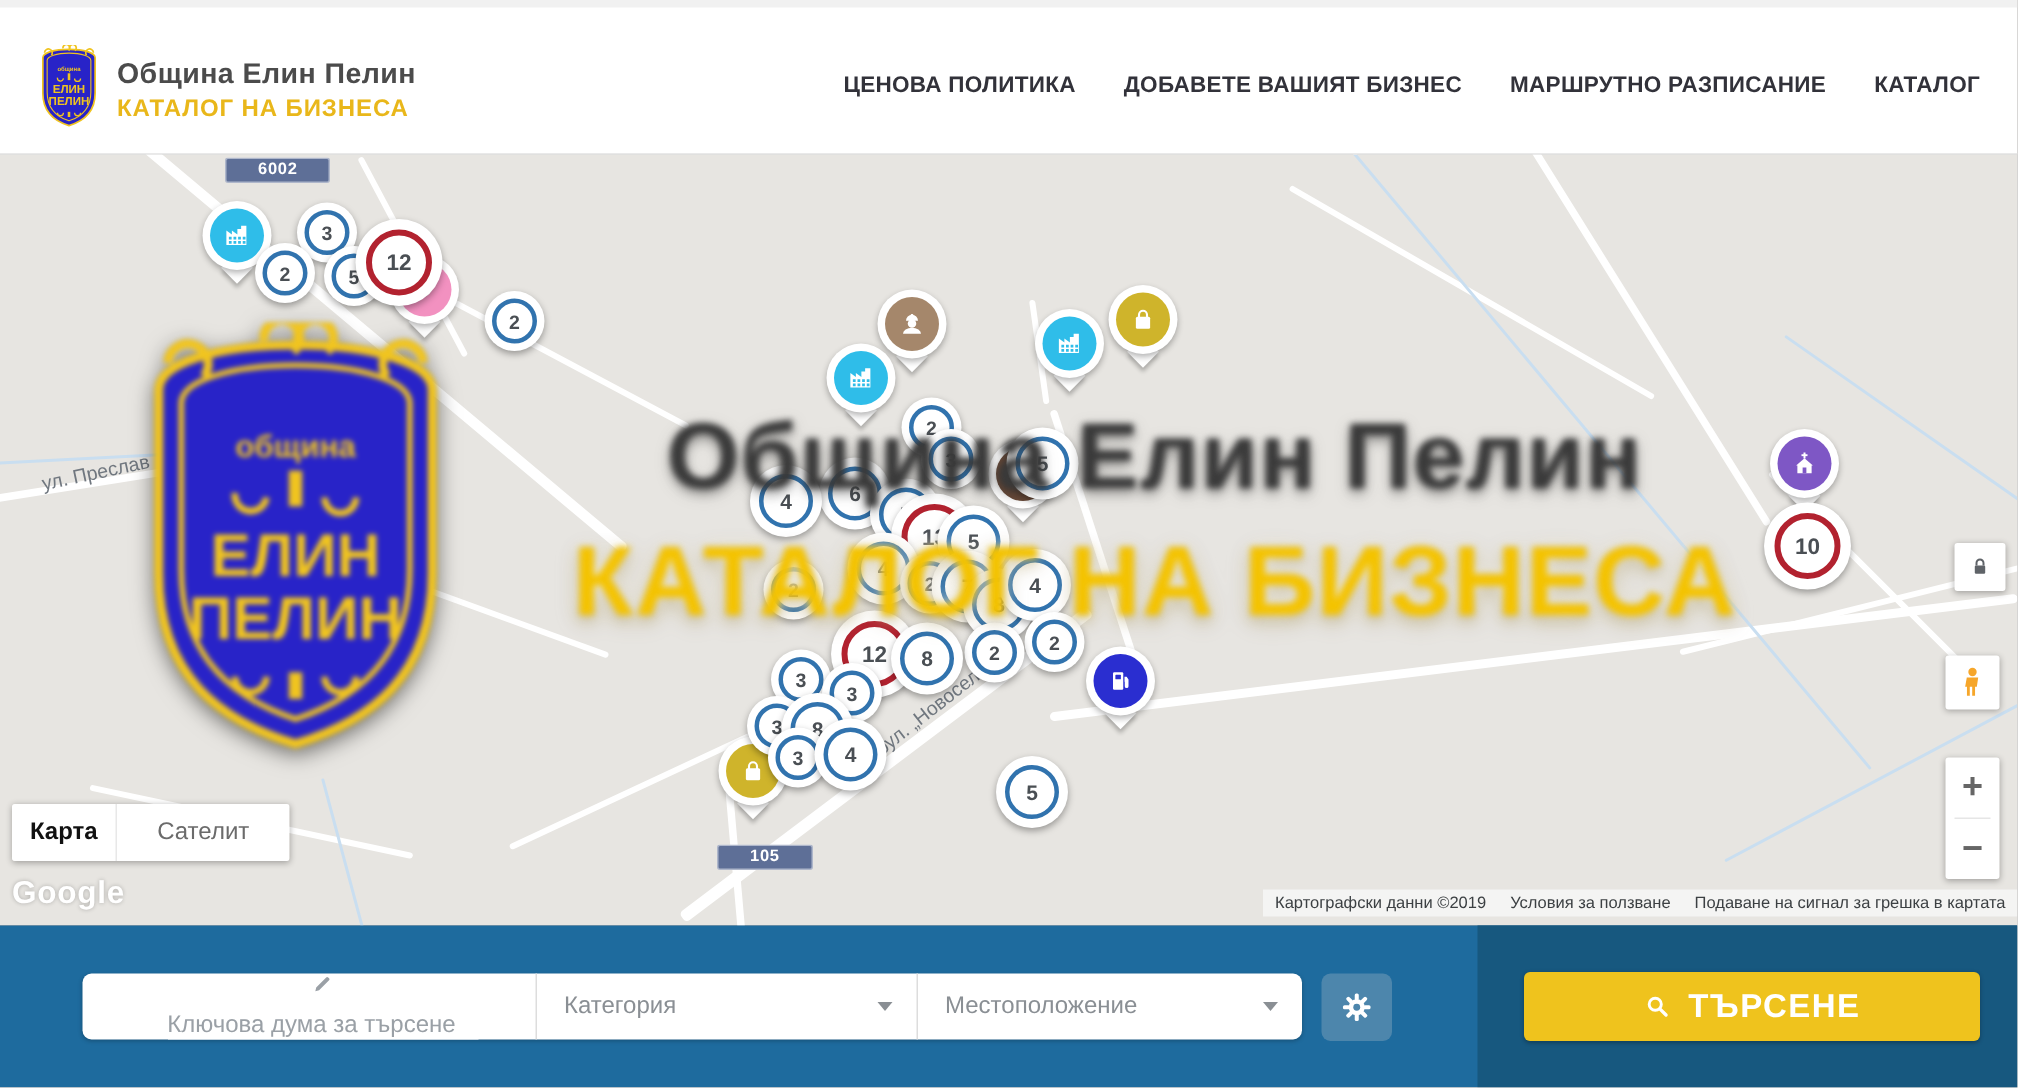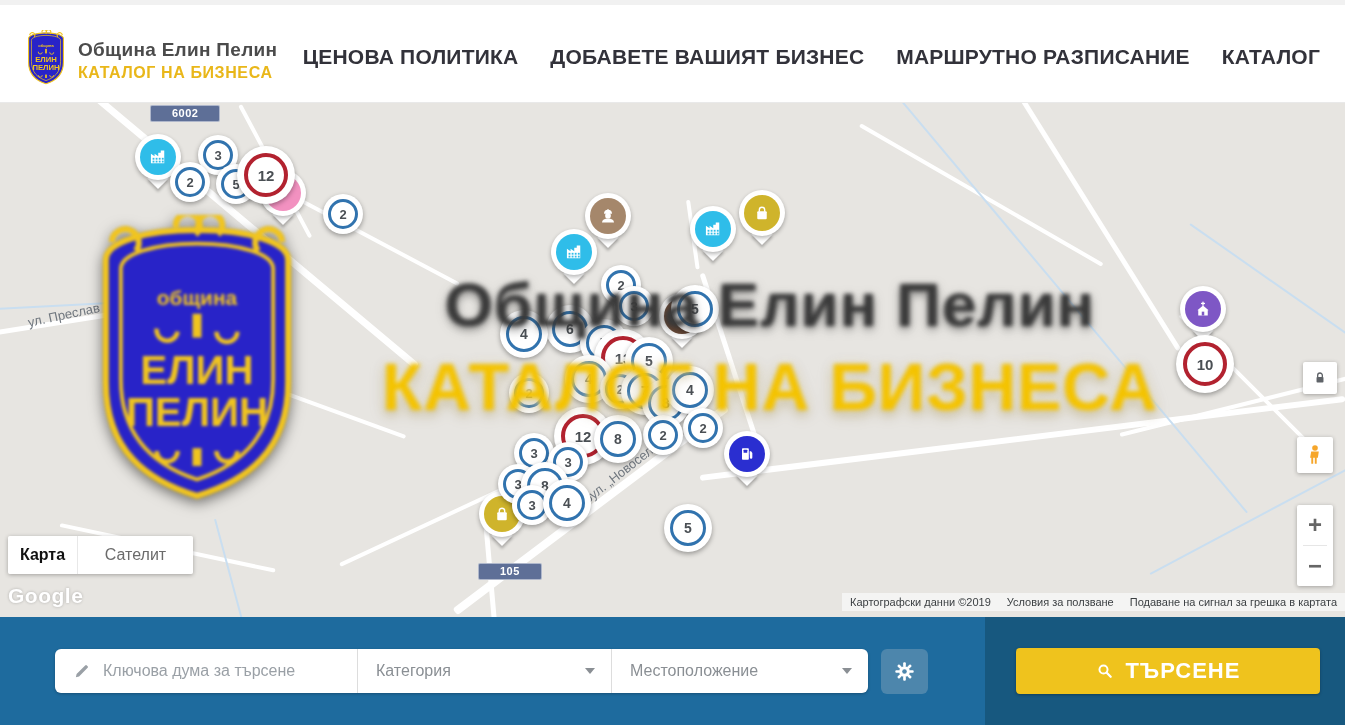--- a/index.html
+++ b/index.html
@@ -7,21 +7,21 @@
   .page { position:relative; width:1345px; height:725px; overflow:hidden; background:#737373; }
 
   
   .header { position:absolute; left:0; top:0; width:1345px; height:103px; background:#fff;
             border-top:5px solid #f1f1f1; border-bottom:1px solid #e9e9e9; z-index:30; }
   .logo-wrap { position:absolute; left:24px; top:25px; width:44px; height:56px; }
   .logo-titles { position:absolute; left:78px; top:34px; }
   .logo-title1 { font-size:19px; font-weight:bold; color:#4b4b4b; letter-spacing:.3px; }
   .logo-title2 { font-size:16px; font-weight:bold; color:#e9b71a; letter-spacing:.6px; margin-top:3px; }
   .main-nav { position:absolute; right:25px; top:0; height:103px; display:flex; align-items:center; gap:32px; }
-  .nav-link { font-size:21px; font-weight:bold; color:#32323a; letter-spacing:.2px; text-decoration:none; cursor:pointer; }
+  .nav-link { font-size:15px; font-weight:bold; color:#32323a; letter-spacing:.2px; text-decoration:none; cursor:pointer; }
 
   
   .map { position:absolute; left:0; top:103px; width:1345px; height:514px; background:#e7e5e1; overflow:hidden; }
   .road { position:absolute; background:#ffffff; border-radius:3px; transform-origin:0 50%; }
   .street-label { position:absolute; font-size:13px; color:#70777f; white-space:nowrap; transform-origin:0 50%; z-index:2; }
   .road-badge { position:absolute; background:#5e6f97; color:#fff; font-size:11px; font-weight:bold;
                 padding:1px 21px 2px; border-radius:2px; border:1px solid rgba(255,255,255,.5); z-index:2; letter-spacing:.5px;}
 
   .pin { position:absolute; width:46px; height:46px; z-index:3; cursor:pointer; }
   .pin .tail { position:absolute; left:50%; bottom:-6px; width:15px; height:15px; background:#fff;
@@ -67,21 +67,21 @@
   .zoom-btn { flex:1; display:flex; align-items:center; justify-content:center; font-size:24px; color:#666;
               cursor:pointer; font-weight:bold; }
   .zoom-div { height:1px; background:#e6e6e6; margin:0 6px; }
 
   
   .bottombar { position:absolute; left:0; top:617px; width:1345px; height:108px; background:#1e6b9e; z-index:20; }
   .bottombar .right-panel { position:absolute; left:985px; top:0; width:360px; height:108px; background:#17587f; }
   .form-bar { position:absolute; left:55px; top:32px; width:813px; height:44px; background:#fff; border-radius:6px;
               display:flex; align-items:stretch; box-shadow:0 1px 3px rgba(0,0,0,.25); }
   .fb-section { display:flex; align-items:center; position:relative; }
-  .fb-keyword { width:303px; border-right:1px solid #ddd; padding-left:18px; gap:12px; }
+  .fb-keyword { width:303px; border-right:1px solid #ddd; padding-left:18px; gap:12px;flex-direction:column; }
   .fb-keyword input { border:none; outline:none; flex:1; font-size:16px; color:#555; font-family:"Liberation Sans",sans-serif; min-width:0; }
   .fb-keyword input::placeholder { color:#9aa0a6; }
   .fb-select { padding:0 16px 0 18px; justify-content:space-between; cursor:pointer; }
   .fb-cat { width:254px; border-right:1px solid #ddd; }
   .fb-loc { width:256px; }
   .fb-select .val { font-size:16px; color:#8a8f94; }
   .caret { width:0; height:0; border-left:5px solid transparent; border-right:5px solid transparent; border-top:6px solid #8a8f94; }
   .gear-btn { position:absolute; left:881px; top:32px; width:47px; height:45px; background:#4d86ac; border:none;
               border-radius:6px; display:flex; align-items:center; justify-content:center; cursor:pointer; }
   .search-btn { position:absolute; left:1016px; top:31px; width:304px; height:46px; background:#efc31d; border:none;

